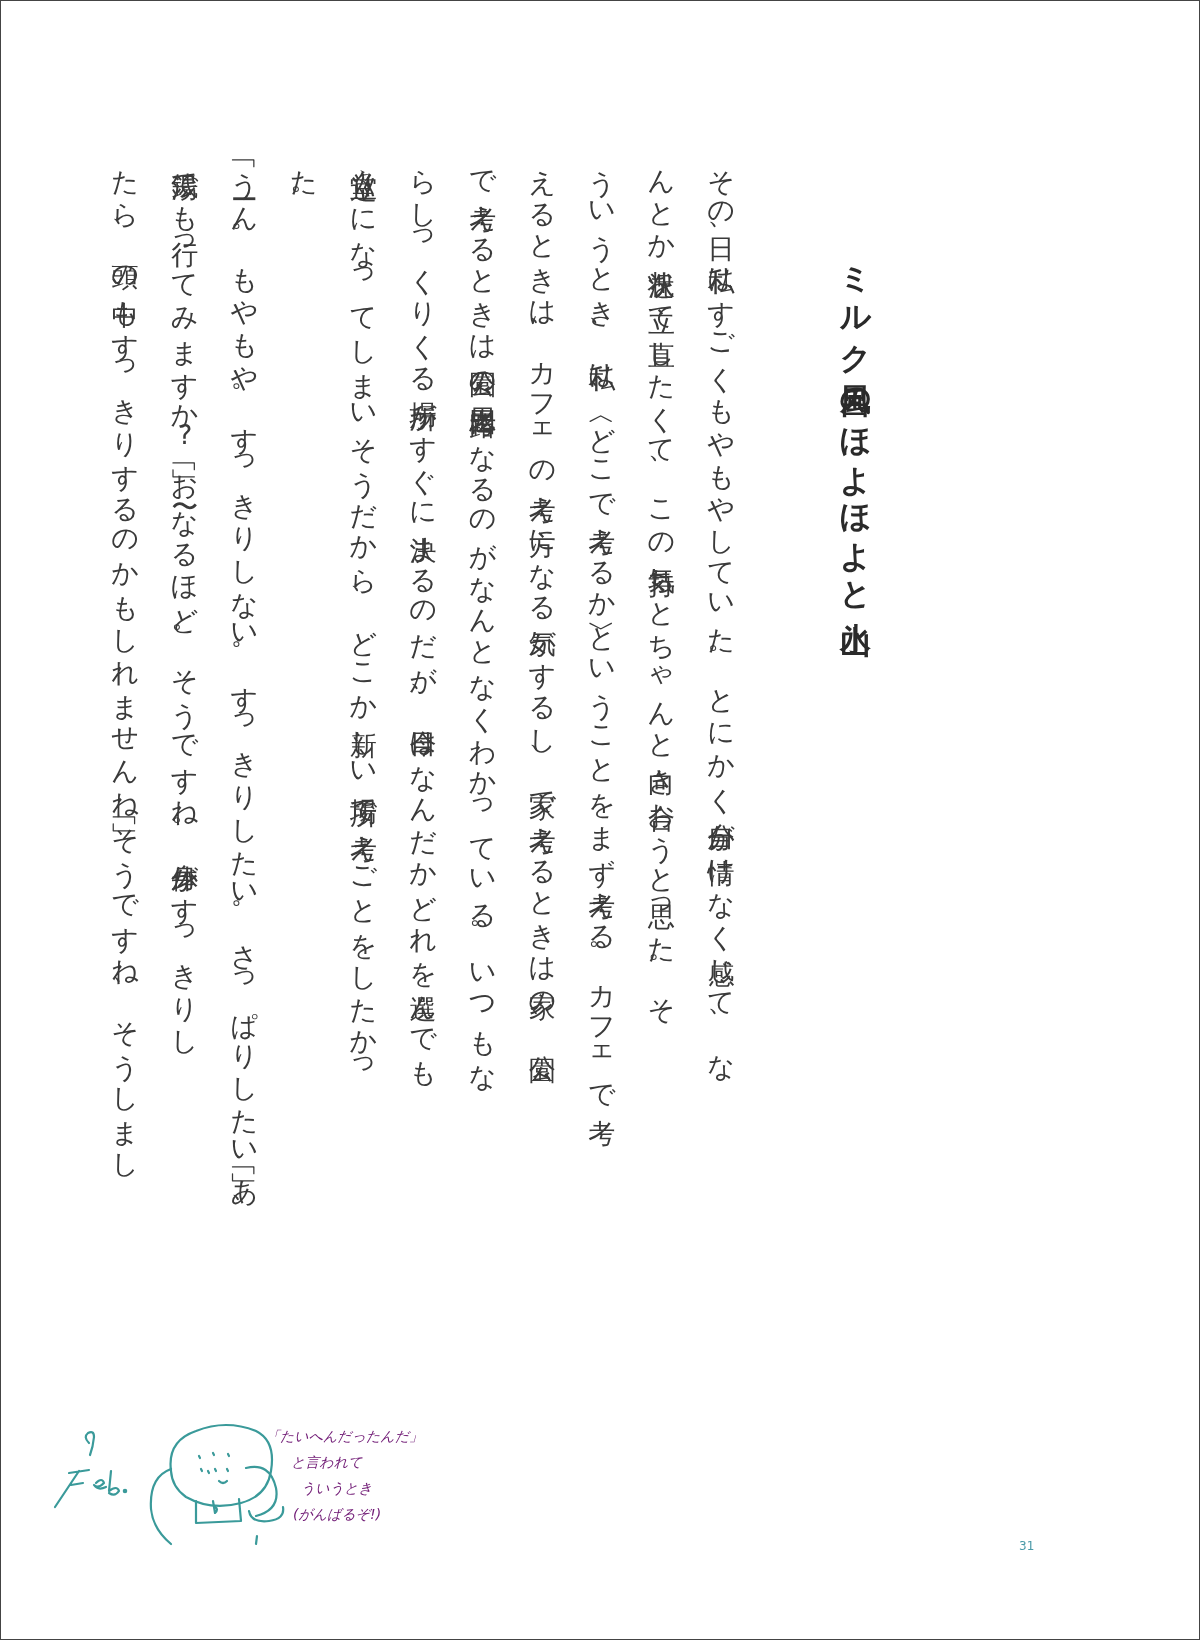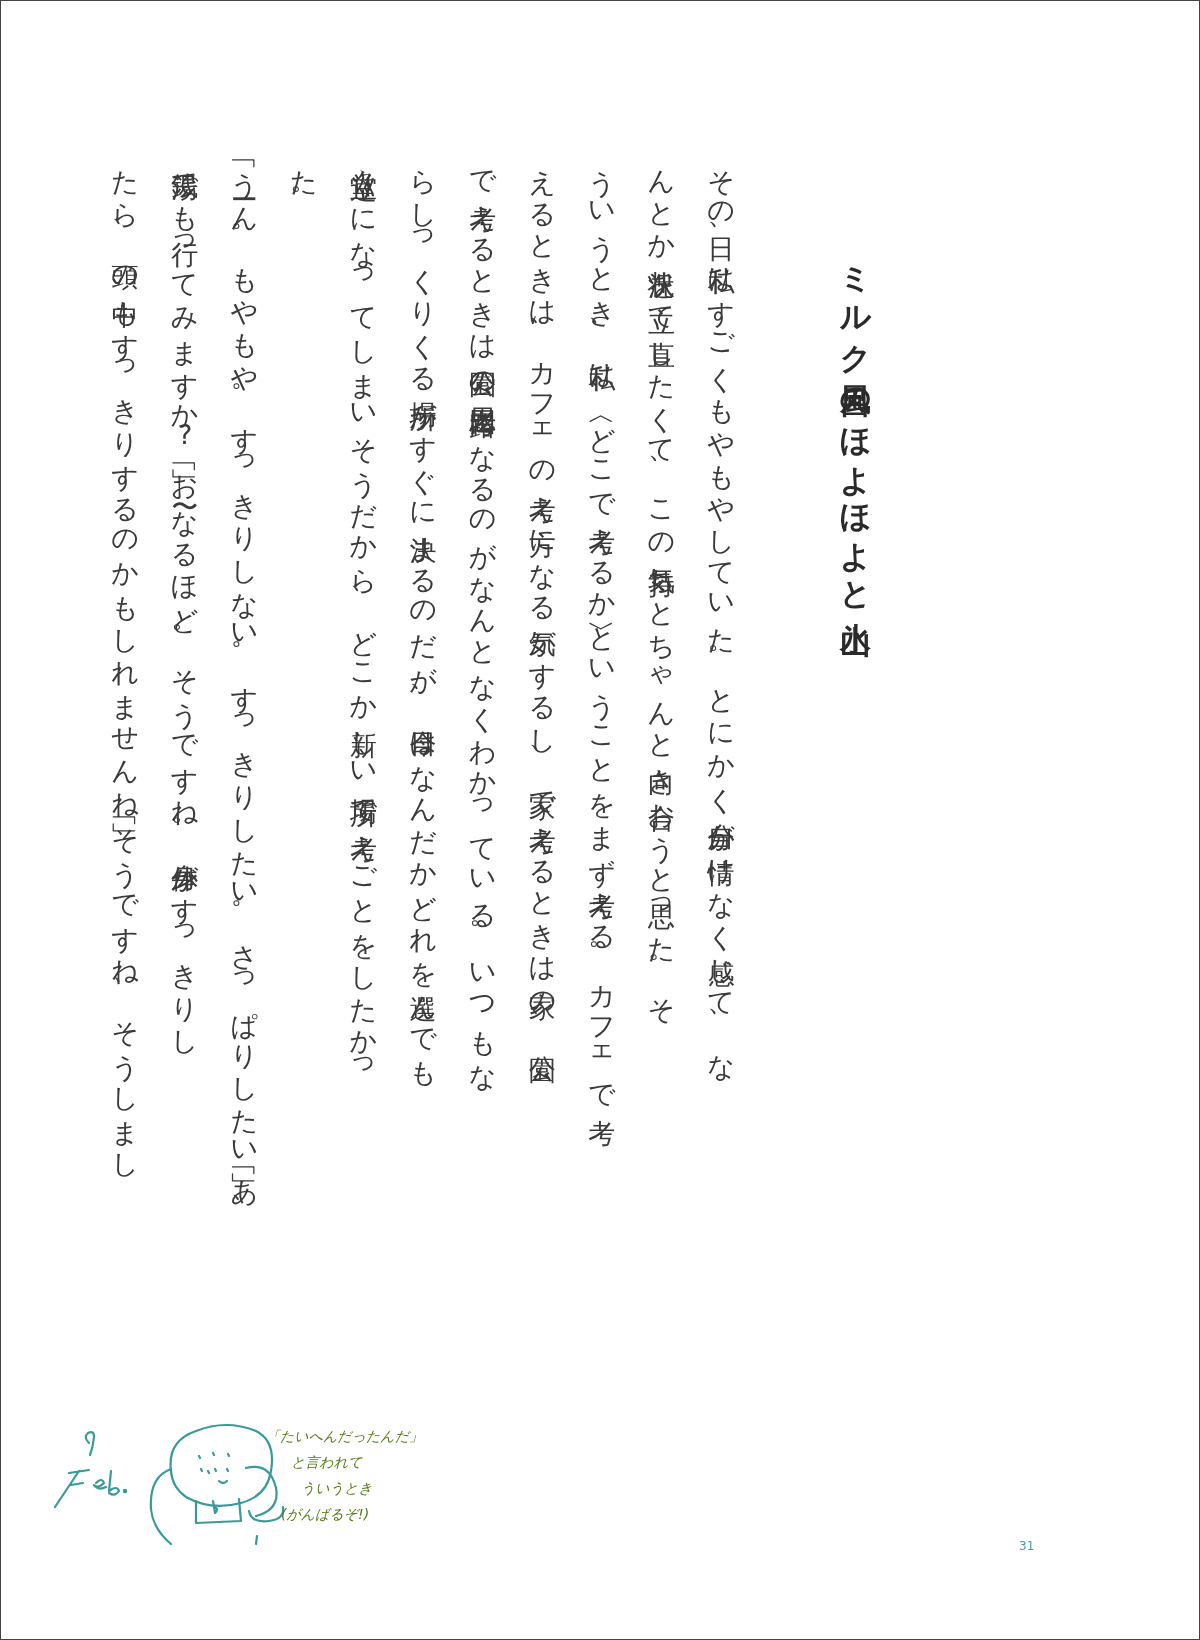--- a/index.html
+++ b/index.html
@@ -21,21 +21,21 @@
     position: absolute; top: 150px; right: 448px; height: 1090px;
     writing-mode: vertical-rl; text-orientation: upright;
     font-size: 27px; color: #3a3a3a; line-height: 59.6px;
     letter-spacing: 1.9px;
   }
   .col { display: block; white-space: nowrap; }
   .illustration { position: absolute; left: 40px; top: 1410px; width: 400px; height: 150px; }
   .illustration svg { width: 400px; height: 150px; }
   .hand-date, .hand-note { fill: none; stroke: #3a9a9a; stroke-width: 2.2; stroke-linecap: round; stroke-linejoin: round; }
   .hand-text {
-    position: absolute; color: #4d7c0f; font-size: 14px; line-height: 26px;
+    position: absolute; color: #701a75; font-size: 14px; line-height: 26px;
     font-family: "DejaVu Sans", sans-serif; font-style: italic;
   }
   .page-number {
     position: absolute; left: 1018px; top: 1538px; font-size: 12px; color: #4a9aa8;
     font-family: "DejaVu Sans", sans-serif;
   }
 </style>
 </head>
 <body>
 
@@ -76,17 +76,17 @@
         <path d="M172 90 l2 12 q4 -4 0 -6"></path>
         <path d="M208 100 q2 12 20 10 q16 -2 14 -14"></path>
         <path d="M158 45 l1 2 M172 42 l1 2 M187 43 l1 2 M160 58 l1 2 M167 60 l1 2 M174 58 l1 2 M186 58 l1 2"></path>
         <path d="M178 70 q4 4 8 0"></path>
         <path d="M216 125 l-1 8"></path>
       </g>
     </svg>
     <div class="hand-text" style="left:225px; top:12px;">「たいへんだったんだ」</div>
     <div class="hand-text" style="left:250px; top:38px;">と言われて</div>
     <div class="hand-text" style="left:260px; top:64px;">ういうとき</div>
-    <div class="hand-text" style="left:240px; top:90px;">(がんばるぞ!)</div>
+    <div class="hand-text" style="left:252px; top:90px;">(がんばるぞ!)</div>
   </div>
 
   <div class="page-number">31</div>
 </div>
 
 </body></html>

